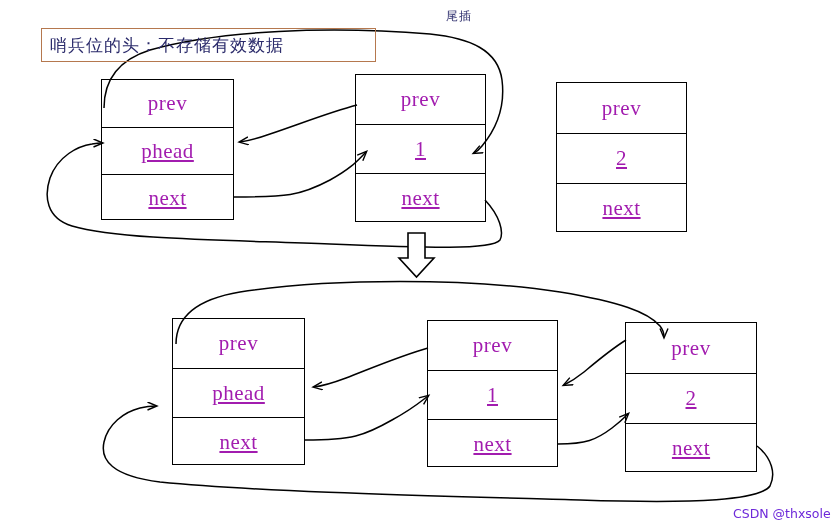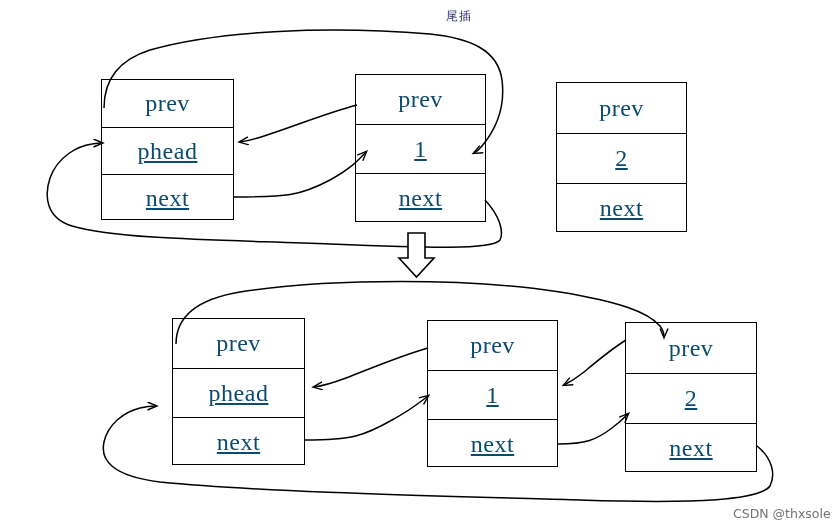--- a/index.html
+++ b/index.html
@@ -31,22 +31,22 @@
     box-sizing: border-box;
     background: transparent;
     z-index: 3;
   }
   .cell {
     display: flex;
     align-items: center;
     justify-content: center;
     box-sizing: border-box;
     font-family: "Liberation Serif", serif;
-    font-size: 24px;
-    color: #0c4a6e;
+    font-size: 21px;
+    color: #a21caf;
     letter-spacing: 0.5px;
   }
   .cell.mid, .cell.bot {
     border-top: 1.5px solid #000000;
     text-decoration: underline;
   }
   .note-box {
     position: absolute;
     border: 1.5px solid #b5784e;
     box-sizing: border-box;
@@ -69,21 +69,21 @@
     font-size: 12px;
     color: #2b2b6b;
     letter-spacing: 1px;
     z-index: 4;
     white-space: nowrap;
   }
   .watermark {
     position: absolute;
     font-family: "DejaVu Sans", sans-serif;
     font-size: 12.5px;
-    color: #737373;
+    color: #6d28d9;
     z-index: 5;
     white-space: nowrap;
   }
 </style>
 </head>
 <body>
 
 <div id="canvas">
 
   <svg id="wires" viewBox="0 0 833 528" xmlns="http://www.w3.org/2000/svg">
@@ -115,20 +115,23 @@
 
     <path d="M558,444 C586,444 596,440 612,428 C620,422 624,418 628,414" fill="none" stroke="#000" stroke-width="1.5" marker-end="url(#ah)"></path>
 
     <path d="M626,340 C610,350 596,362 584,372 C574,380 568,383 564,385" fill="none" stroke="#000" stroke-width="1.5" marker-end="url(#ah)"></path>
 
     <path d="M757,446 C772,458 776,474 770,486 C760,500 700,504 580,500
              C440,496 260,492 160,482 C112,476 100,460 104,442 C108,424 124,412 140,408
              C148,406 152,406 156,406" fill="none" stroke="#000" stroke-width="1.5" marker-end="url(#ah)"></path>
   </svg>
 
+  <div class="note-box" style="left:41px; top:28px; width:335px; height:34px;">
+    <span class="note-text">哨兵位的头：不存储有效数据</span>
+  </div>
 
   <div class="free-label" style="left:446px; top:8px;">尾插</div>
 
   <div class="node" style="left:101px; top:79px; width:133px; height:141px;">
     <div class="cell top" style="height:47px;">prev</div>
     <div class="cell mid" style="height:47px;">phead</div>
     <div class="cell bot" style="height:47px;">next</div>
   </div>
 
   <div class="node" style="left:355px; top:74px; width:131px; height:148px;">

